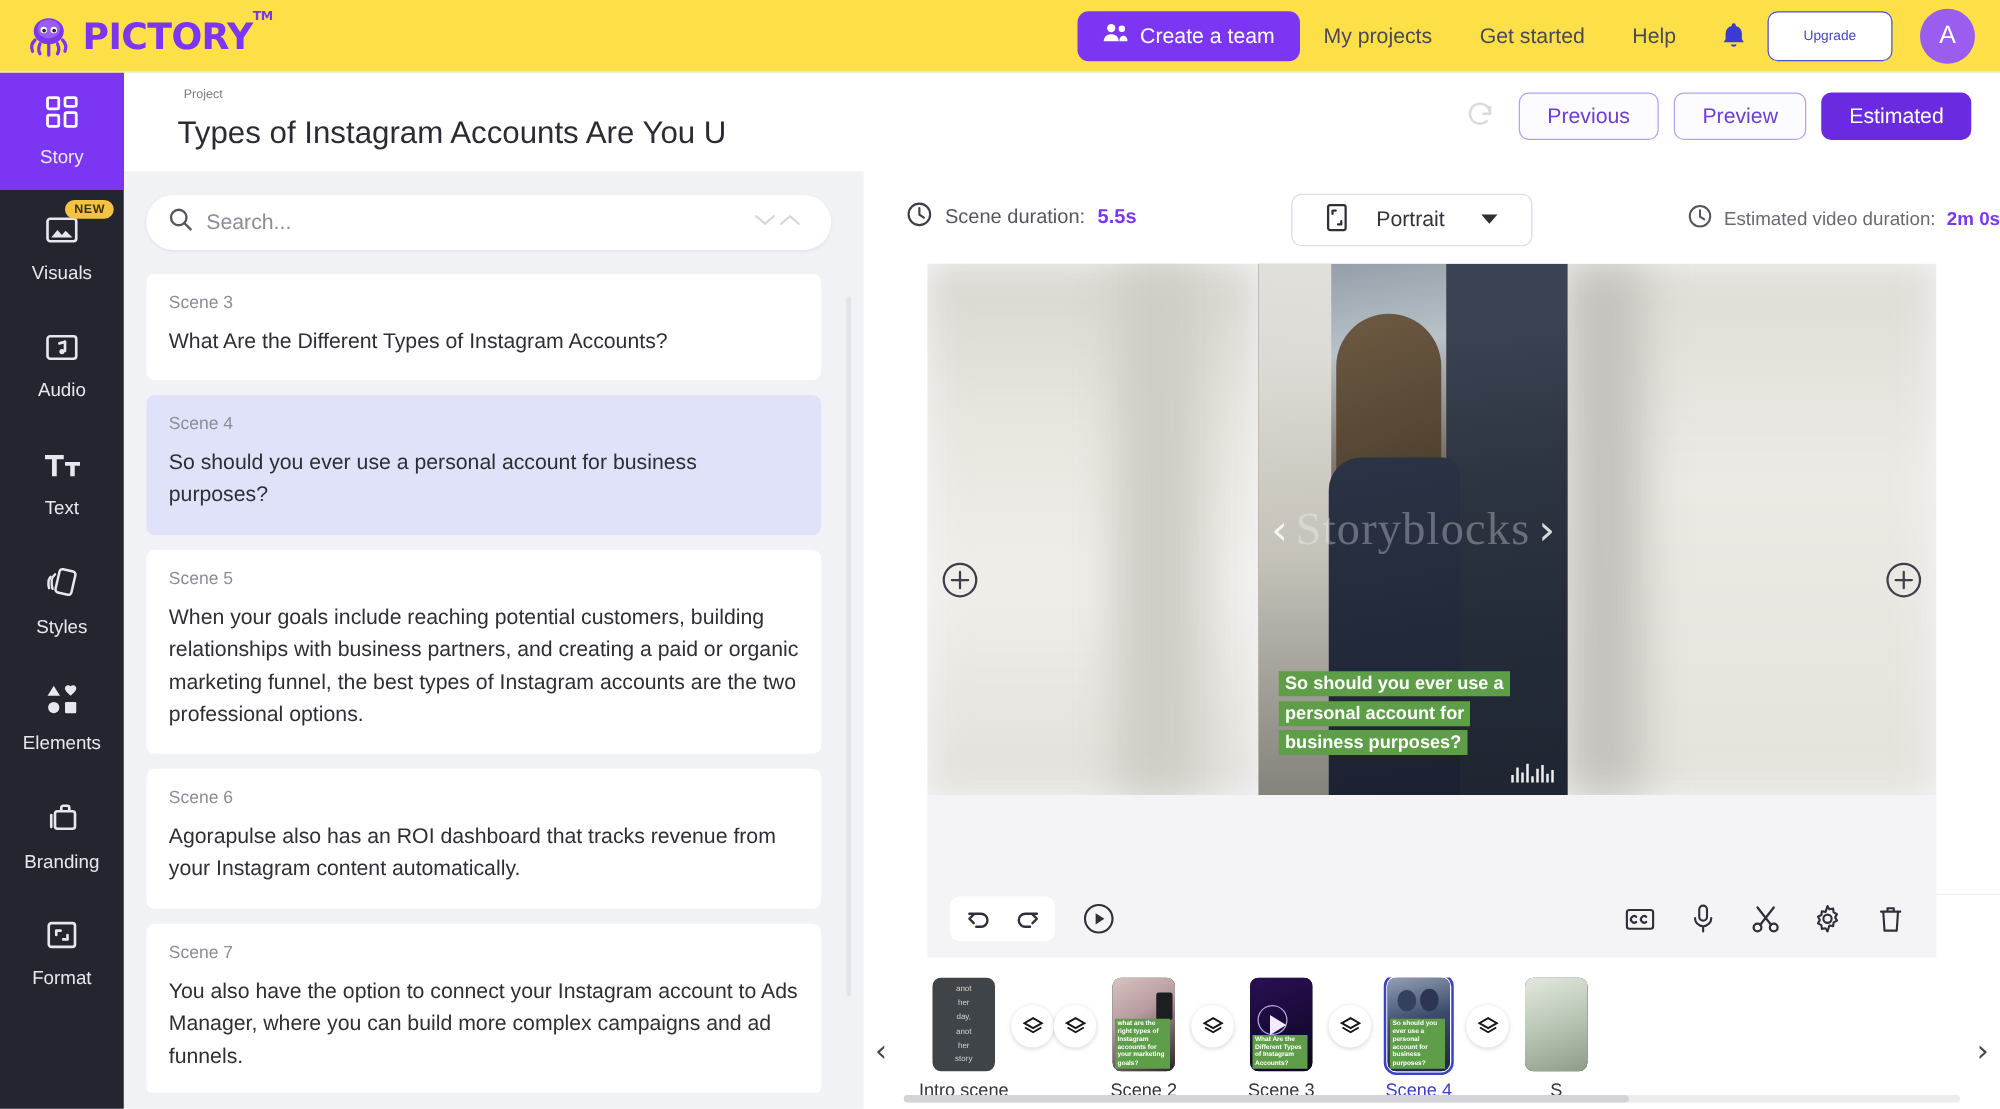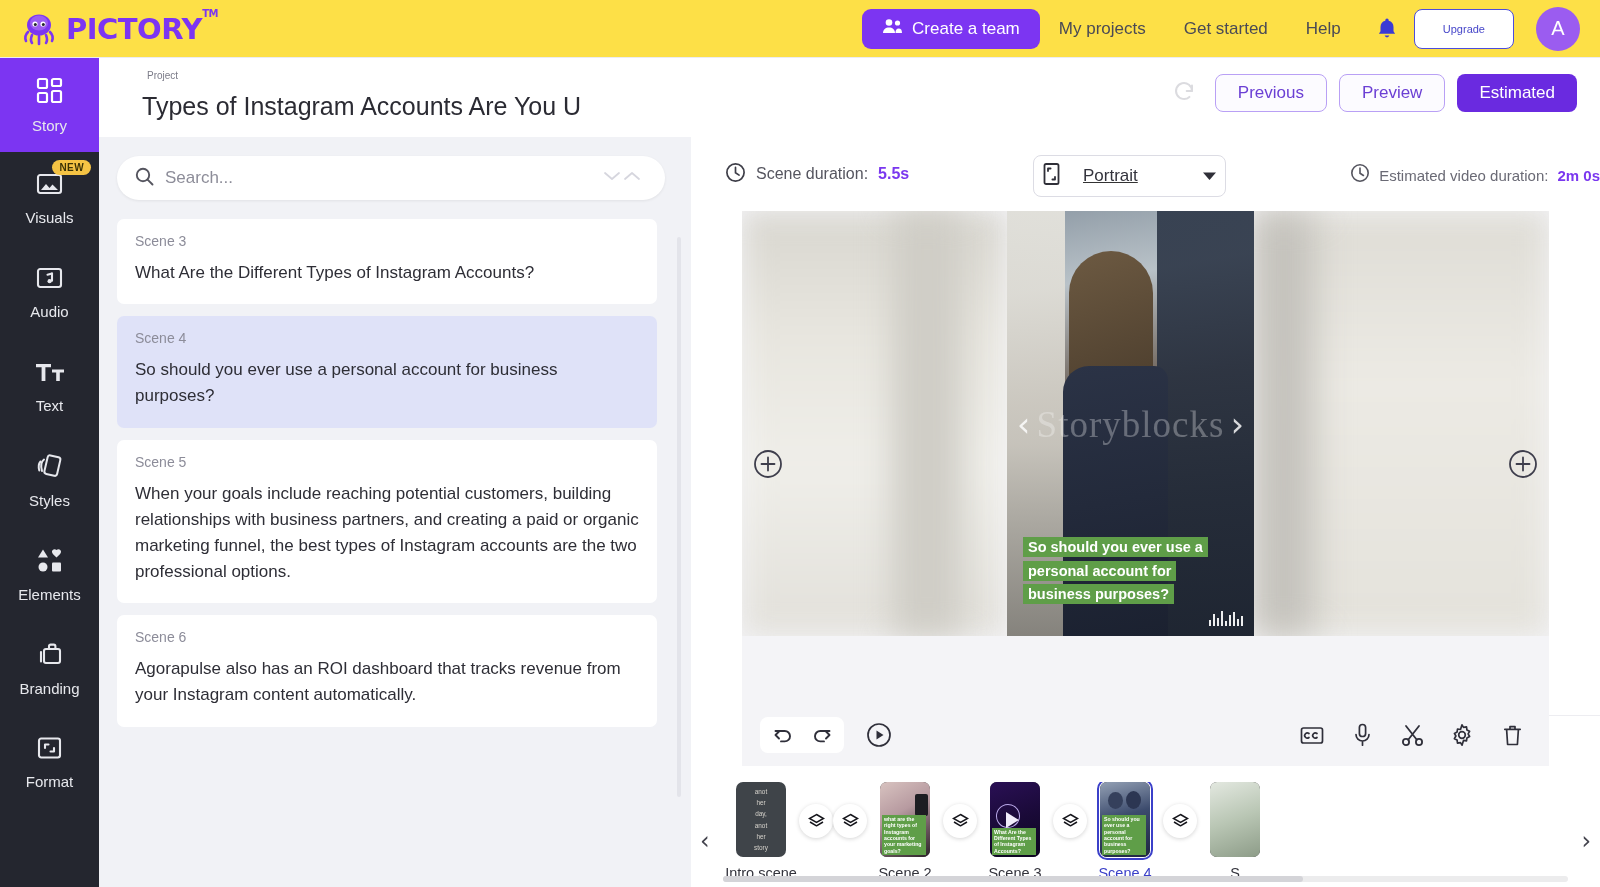--- a/index.html
+++ b/index.html
@@ -131,21 +131,21 @@
   .prev-topbar {
     position:absolute; top:0; left:0; width:909px; height:74px;
     display:flex; align-items:center;
   }
   .dur-wrap { display:flex; align-items:center; gap:10px; margin-left:34px; }
   .dur-label { font-size:16px; color:#55555f; }
   .dur-val { font-size:16px; color:#7a37ef; font-weight:bold; }
   .format-select {
     position:absolute; left:342px; top:18px; width:193px; height:42px;
     border:1px solid #dcdce4; border-radius:8px; background:#fff;
-    display:flex; align-items:center; padding:0 8px; cursor:pointer;text-decoration:underline;
+    display:flex; align-items:center; padding:0 26px; cursor:pointer;
   }
   .format-name { font-size:17px; color:#33333c; margin-left:22px; }
   .est-wrap {
     position:absolute; right:0px; top:26px; display:flex; align-items:center; gap:9px;
   }
   .est-label { font-size:15px; color:#6a6a75; white-space:nowrap; }
   .est-val { font-size:15px; color:#7a37ef; font-weight:bold; white-space:nowrap; }
 
   .stage {
     position:absolute; top:74px; left:51px; width:807px; height:493px;
@@ -195,21 +195,21 @@
 
   
   .timeline {
     position:absolute; top:645px; left:0; width:909px; height:105px;
   }
   .tl-arrow {
     position:absolute; top:45px; color:#44444e; font-size:24px; cursor:pointer;
     font-family:"DejaVu Sans", sans-serif;
   }
   .tl-track {
-    position:absolute; left:32px; top:0; width:845px; height:96px;
+    position:absolute; left:42px; top:0; width:845px; height:96px;
     display:flex; align-items:flex-start; overflow:hidden;
   }
   .tl-scene { width:76px; display:flex; flex-direction:column; align-items:center; flex:none; }
   .thumb {
     width:50px; height:75px; border-radius:7px; position:relative;
     overflow:hidden; cursor:pointer; background:#333;
   }
   .thumb.sel { outline:2.5px solid #3b40c9; outline-offset:1px; }
   .thumb-cap {
     position:absolute; left:2px; bottom:2px; right:4px;
@@ -422,20 +422,24 @@
       <div class="scene-num">Scene 4</div>
       <div class="scene-text">So should you ever use a personal account for business purposes?</div>
     </div>
     <div class="scene-card">
       <div class="scene-num">Scene 5</div>
       <div class="scene-text">When your goals include reaching potential customers, building relationships with business partners, and creating a paid or organic marketing funnel, the best types of Instagram accounts are the two professional options.</div>
     </div>
     <div class="scene-card">
       <div class="scene-num">Scene 6</div>
       <div class="scene-text">Agorapulse also has an ROI dashboard that tracks revenue from your Instagram content automatically.</div>
+    </div>
+    <div class="scene-card">
+      <div class="scene-num">Scene 7</div>
+      <div class="scene-text">You also have the option to connect your Instagram account to Ads Manager, where you can build more complex campaigns and ad funnels.</div>
     </div>
   </div>
   <div class="panel-scroll"></div>
 </div>
 
 <div class="preview">
 
   <div class="prev-topbar">
     <div class="dur-wrap">
       <span>

